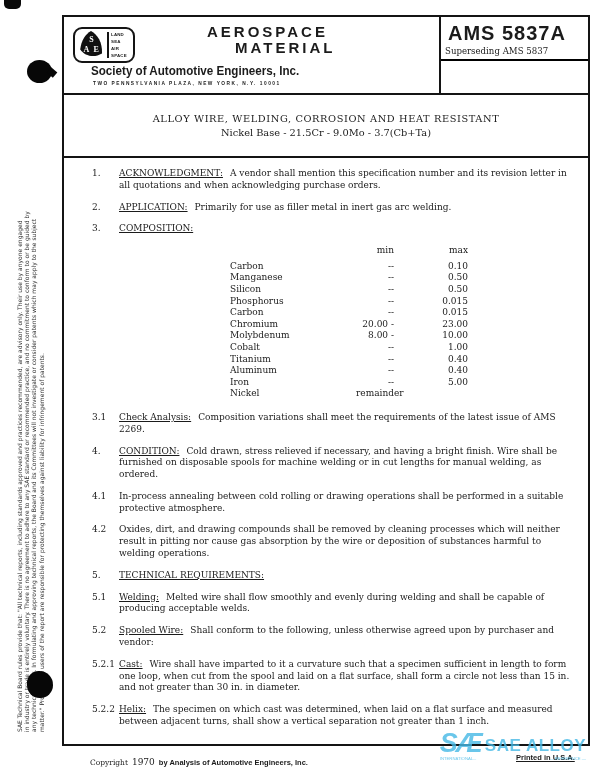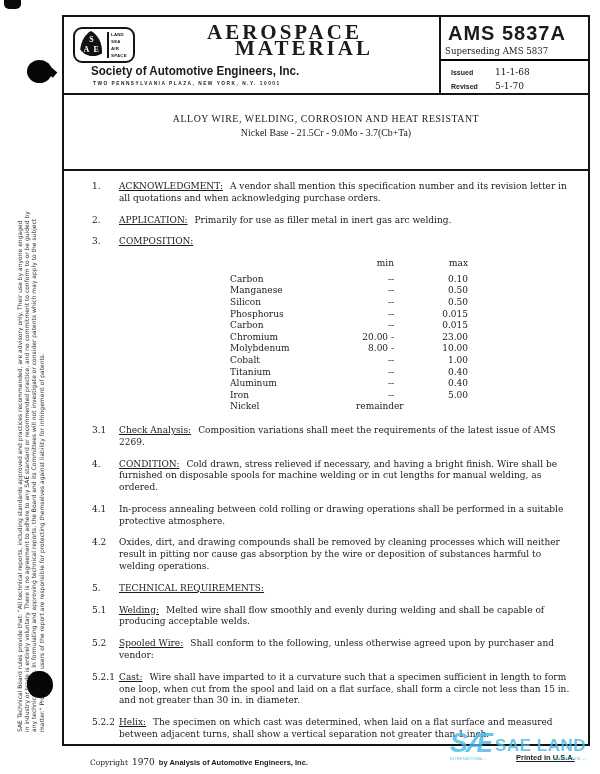--- a/index.html
+++ b/index.html
@@ -32,35 +32,35 @@
   .logo svg { display:block; }
   .logo-words { border-left:2px solid #141414; margin-left:2px; padding-left:2px; height:26px;
                 display:flex; flex-direction:column; justify-content:space-between;
                 font-family:"Liberation Sans", sans-serif; font-weight:bold; font-size:4.4px; line-height:5px; letter-spacing:.2px; }
   .org-name { position:absolute; left:27px; top:47px; white-space:nowrap;
               font-family:"Liberation Sans", sans-serif; font-weight:bold; font-size:12.5px;
               transform:scaleX(.93); transform-origin:left; }
   .org-addr { position:absolute; left:29px; top:64px; white-space:nowrap;
               font-family:"Liberation Sans", sans-serif; font-weight:bold; font-size:4.8px; letter-spacing:1.5px; }
   .header-title { position:absolute; left:130px; top:7px; width:250px;
-                  font-family:Liberation Serif, serif; font-weight:bold; font-size:21px; line-height:16px; }
+                  font-family:Liberation Sans, sans-serif; font-weight:bold; font-size:15px; line-height:16px; }
   .ht1 { margin-left:13px; letter-spacing:3px; }
   .ht2 { margin-left:41px; letter-spacing:3px; }
   .ht3 { margin-left:46px; letter-spacing:1.5px; white-space:nowrap; }
   .header-right { position:absolute; right:0; top:0; width:147px; height:76px; border-left:2px solid #141414; }
   .doc-num { font-family:"Liberation Sans", sans-serif; font-weight:bold; font-size:20px; letter-spacing:1px;
              padding:5px 0 1px 7px; white-space:nowrap; }
   .superseding { font-size:8.6px; padding:0 0 3px 4px; border-bottom:2px solid #000000; white-space:nowrap; }
   .dates { padding:6px 8px 0 10px; }
   .date-row { display:flex; align-items:baseline; margin-bottom:4px; }
   .dlabel { width:44px; font-family:"Liberation Sans", sans-serif; font-weight:bold; font-size:7px; }
   .dval { font-size:9px; }
   
-  .title-box { height:76px; box-sizing:border-box; border-bottom:2px solid #141414;
-               text-align:center; padding-top:17px; font-size:9.8px; line-height:14px;font-family:Liberation Serif, serif; }
+  .title-box { height:63px; box-sizing:border-box; border-bottom:2px solid #141414;
+               text-align:center; padding-top:17px; font-size:9.8px; line-height:14px; }
   .title-l1 { letter-spacing:.6px; }
   
   .doc-body { padding:10px 6px 0 28px; font-size:9px; line-height:11.8px; }
   .sec { display:flex; margin-bottom:10px; }
   .sec-num { width:27px; flex:none; }
   .sec-body { flex:1; padding-right:2px; }
   .sec-hd:not(:empty) { text-decoration:underline; margin-right:7px; }
   
   .comp-table { margin:0 0 12px 138px; line-height:11.6px; }
   .ct-head { display:flex; margin-bottom:4px; }
@@ -122,30 +122,20 @@
       </div>
       <div class="org-name">Society of Automotive Engineers, Inc.</div>
       <div class="org-addr">TWO PENNSYLVANIA PLAZA, NEW YORK, N.Y. 10001</div>
       <div class="header-title">
         <div class="ht1">AEROSPACE</div>
         <div class="ht2">MATERIAL</div>
       </div>
       <div class="header-right">
         <div class="doc-num">AMS 5837A</div>
         <div class="superseding">Superseding AMS 5837</div>
-        <div class="dates">
-          <div class="date-row">
-            <span class="dlabel">Issued</span>
-            <span class="dval">11-1-68</span>
-          </div>
-          <div class="date-row">
-            <span class="dlabel">Revised</span>
-            <span class="dval">5-1-70</span>
-          </div>
-        </div>
       </div>
     </div>
 
     <div class="title-box">
       <div class="title-l1">ALLOY WIRE, WELDING, CORROSION AND HEAT RESISTANT</div>
       <div class="title-l2">Nickel Base - 21.5Cr - 9.0Mo - 3.7(Cb+Ta)</div>
     </div>
 
     <div class="doc-body">
 
@@ -281,21 +271,21 @@
   </div>
 
   <div class="footer-copy">
     <span class="cw">Copyright</span><span class="cy">1970</span><span class="cr">by Analysis of Automotive Engineers, Inc.</span>
   </div>
   <div class="printed">Printed in U.S.A.</div>
 
   <div class="watermark" style="color: rgb(69, 185, 230);">
     <div class="wm-row">
       <span class="wm-glyph">SÆ</span>
-      <span class="wm-text">SAE LAND</span>
+      <span class="wm-text">SAE ALLOY</span>
     </div>
     <div class="wm-sub">
       <span>INTERNATIONAL...</span>
       <span>— REFERENCE —</span>
     </div>
   </div>
 
 </div>
 
 </body></html>

